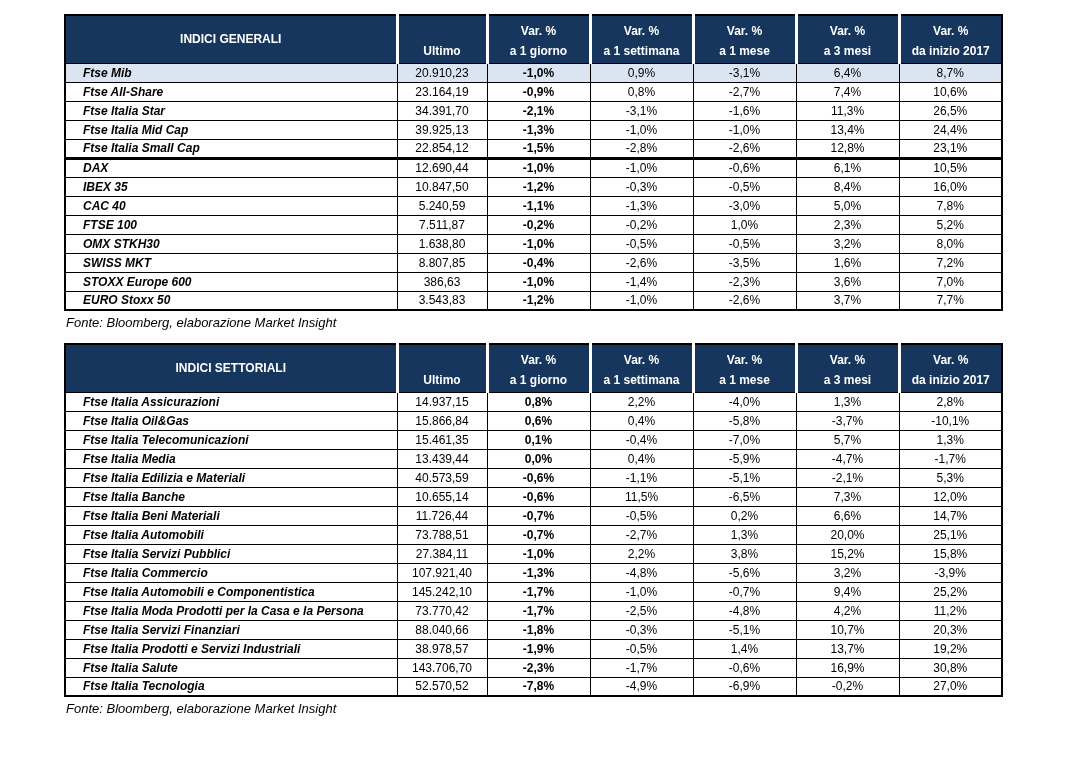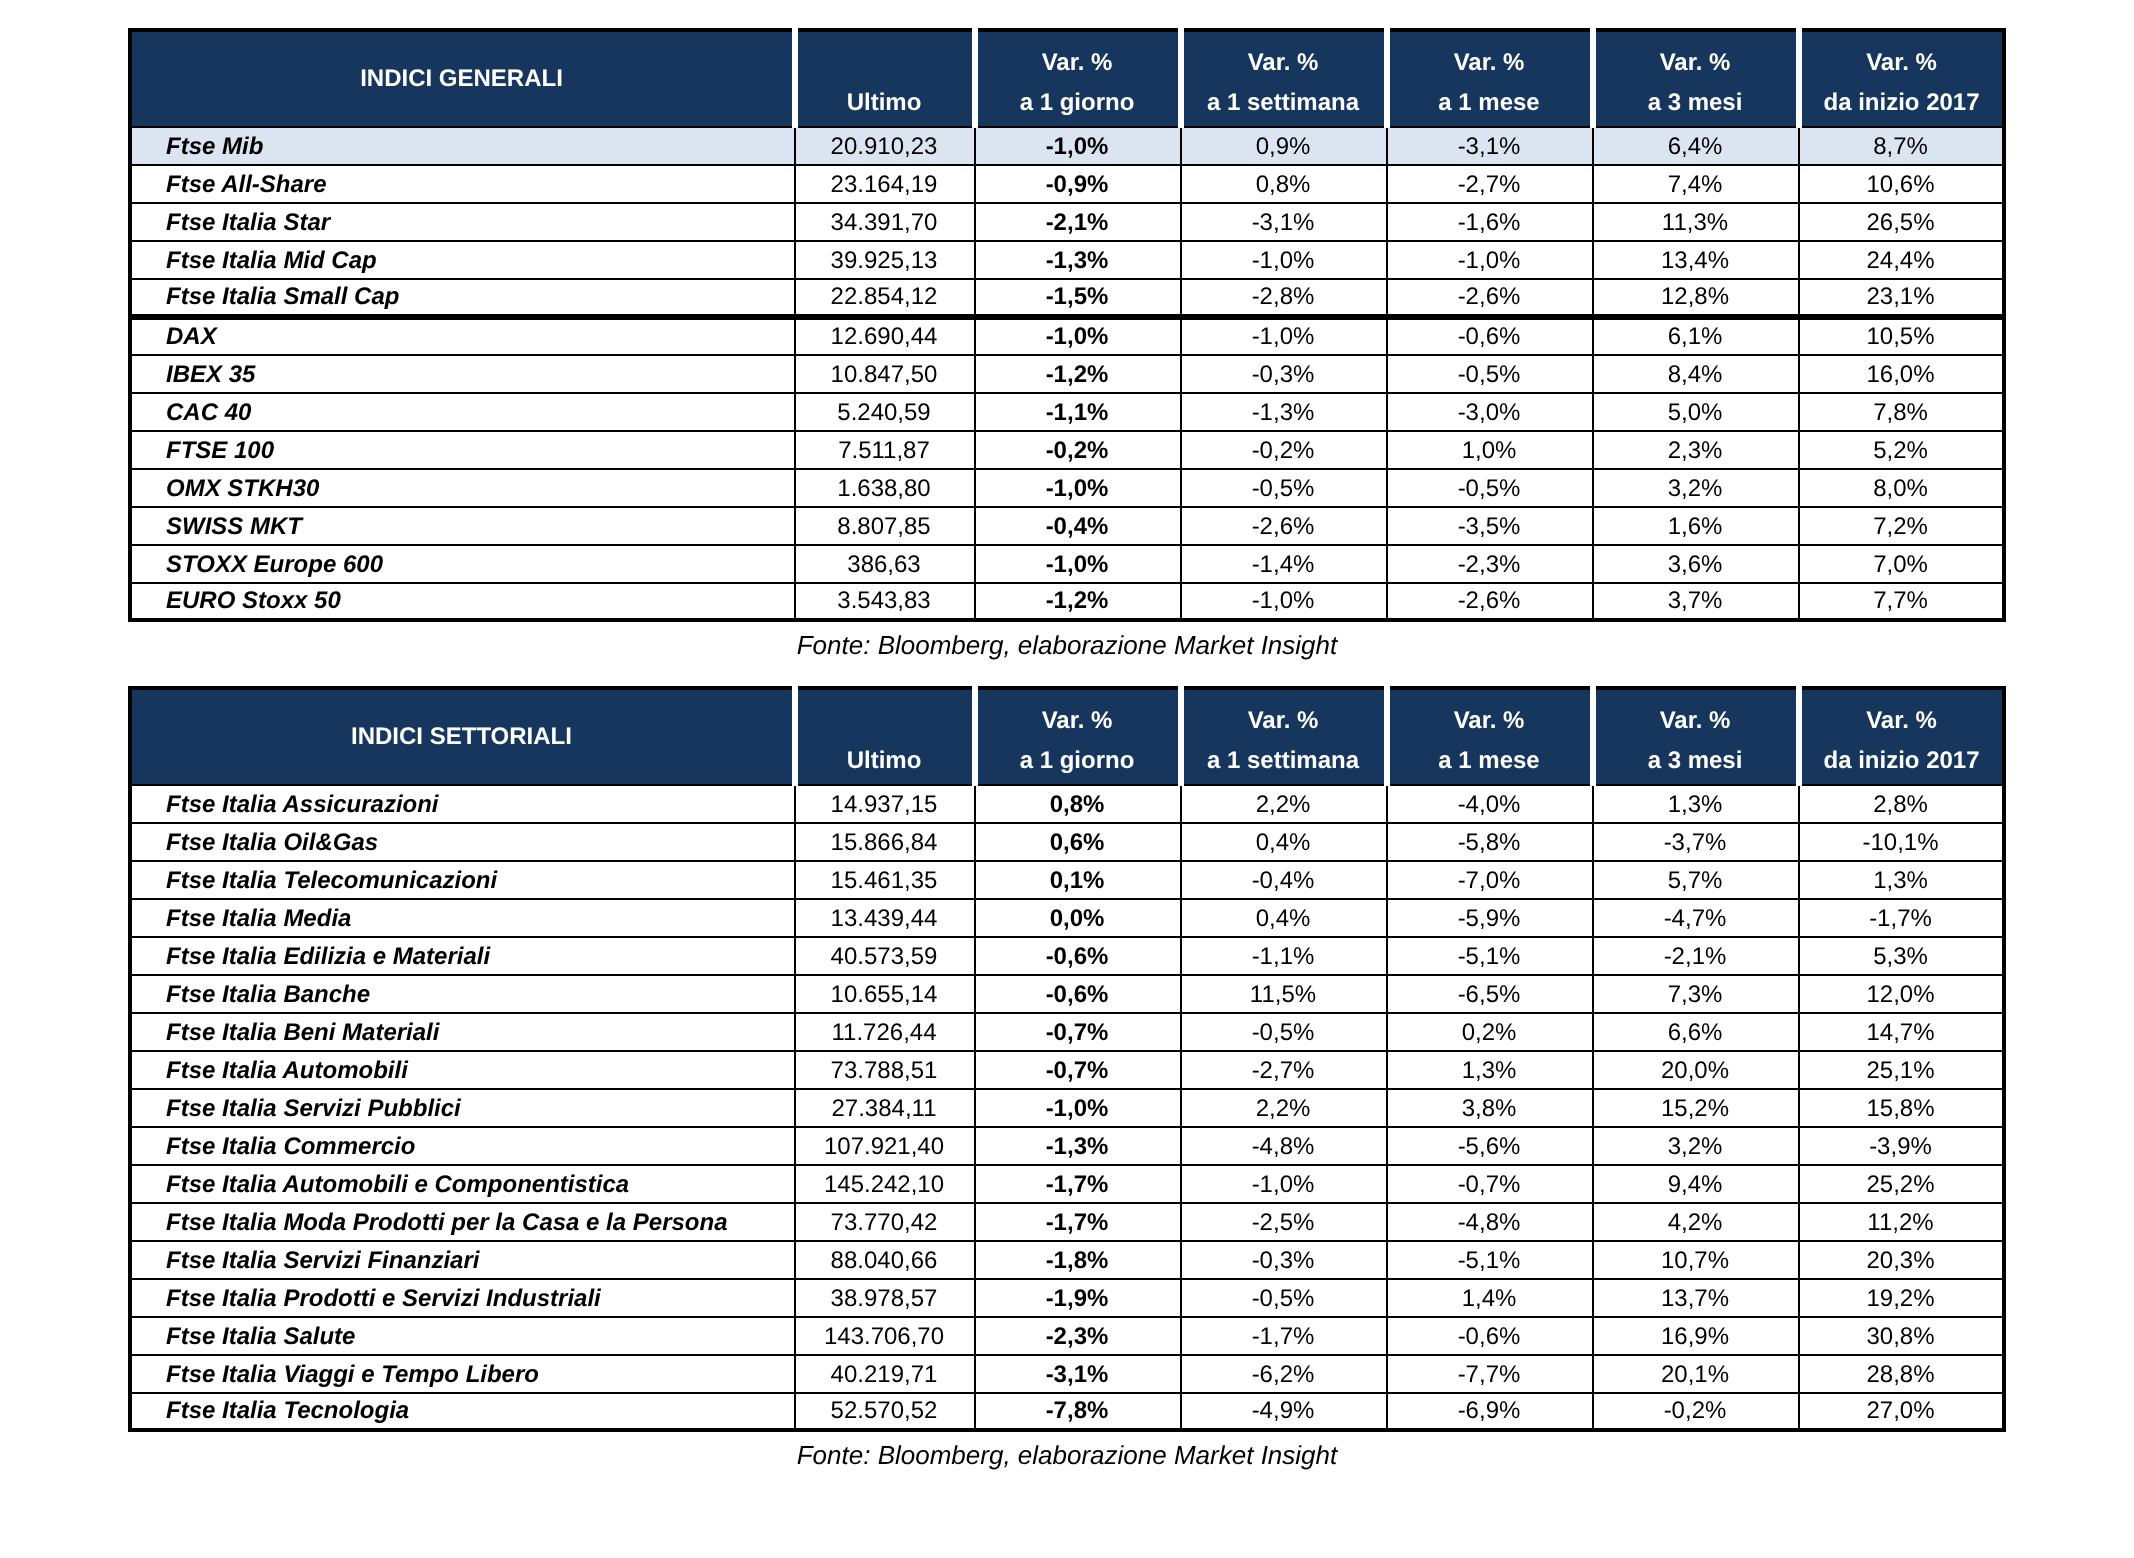--- a/index.html
+++ b/index.html
@@ -20,21 +20,21 @@
   th .h-top { padding-bottom: 6px; }
   th .h-bottom { white-space: nowrap; }
 
   td { border: 1px solid #000; font-size: 12px; height: 19px; padding: 0 4px; background: #fff; }
   .c-name { font-style: italic; font-weight: bold; text-align: left; padding-left: 17px; white-space: nowrap; overflow: hidden; }
   .c-num  { text-align: center; }
   .c-day  { font-weight: bold; }
   tr.highlight td { background: #dbe5f1; }
   tr.first-of-group td { border-top: 3px solid #000; margin-top: 19px; }
 
-  .source { width: 939px; text-align: center; font-style: italic; font-size: 13px; padding: 4px 2px 8px; }
+  .source { width: 939px; text-align: left; font-style: italic; font-size: 13px; padding: 4px 2px 8px; }
 </style>
 </head>
 <body>
 
 <div class="page">
   <section class="table-block">
       <table class="idx-table">
         <colgroup>
           <col class="col-name">
           <col class="col-ultimo">
@@ -361,29 +361,20 @@
           <tr>
             <td class="c-name">Ftse Italia Salute</td>
             <td class="c-num c-ultimo">143.706,70</td>
             <td class="c-num c-day">-2,3%</td>
             <td class="c-num">-1,7%</td>
             <td class="c-num">-0,6%</td>
             <td class="c-num">16,9%</td>
             <td class="c-num">30,8%</td>
           </tr>
           <tr>
-            <td class="c-name">Ftse Italia Viaggi e Tempo Libero</td>
-            <td class="c-num c-ultimo">40.219,71</td>
-            <td class="c-num c-day">-3,1%</td>
-            <td class="c-num">-6,2%</td>
-            <td class="c-num">-7,7%</td>
-            <td class="c-num">20,1%</td>
-            <td class="c-num">28,8%</td>
-          </tr>
-          <tr>
             <td class="c-name">Ftse Italia Tecnologia</td>
             <td class="c-num c-ultimo">52.570,52</td>
             <td class="c-num c-day">-7,8%</td>
             <td class="c-num">-4,9%</td>
             <td class="c-num">-6,9%</td>
             <td class="c-num">-0,2%</td>
             <td class="c-num">27,0%</td>
           </tr>
         </tbody>
       </table>

